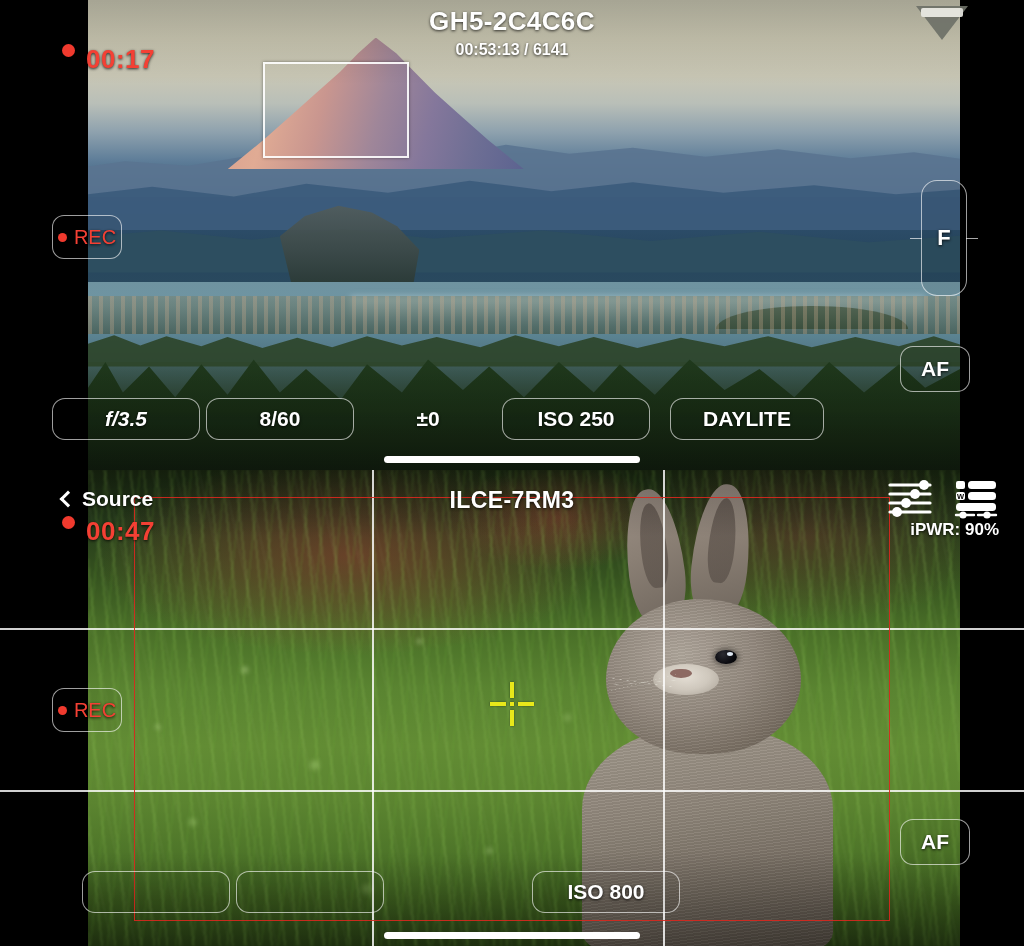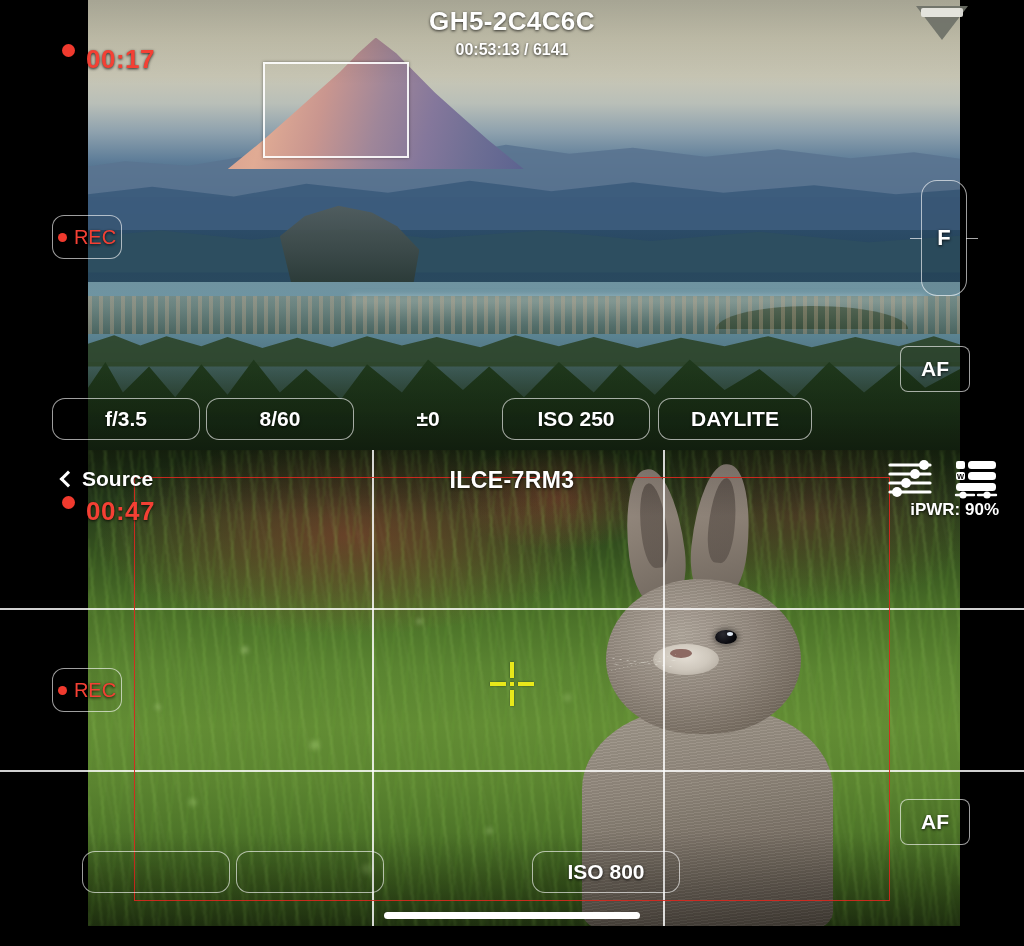--- a/index.html
+++ b/index.html
@@ -23,21 +23,21 @@
 
   
   .panel {
     position: absolute;
     left: 0;
     width: 1024px;
     overflow: hidden;
     background: #000;
   }
   #panel-top    { top: 0;   height: 470px; }
-  #panel-bottom { top: 450px; height: 476px; }
+  #panel-bottom { top: 470px; height: 476px; }
 
   
   .viewport {
     position: absolute;
     top: 0;
     left: 88px;
     width: 872px;
     height: 100%;
     overflow: hidden;
   }
@@ -339,21 +339,21 @@
     color: #f44034;
     font-size: 20px;
     font-weight: normal;
     text-shadow: 0 1px 3px rgba(0,0,0,.85);
   }
 
   .f-btn  { width: 46px; height: 116px; border-radius: 16px; font-size: 22px; }
   .f-tick { position: absolute; top: 50%; width: 12px; height: 1.4px; background: rgba(255,255,255,.66); }
   .f-tick.l { left: -12px; }
   .f-tick.r { right: -12px; }
-  .af-btn { width: 70px; height: 46px; border-radius: 8px; font-size: 21px; }
+  .af-btn { width: 70px; height: 46px; border-radius: 13px; font-size: 21px; }
 
   .ctl-bar { display: flex; align-items: center; }
   .ctl-btn {
     height: 42px;
     border-radius: 13px;
     padding: 0 16px;
     font-size: 21px;
   }
   .ctl-plain {
     border-color: transparent;
@@ -461,33 +461,33 @@
       <i class="f-tick l"></i>
       <i class="f-tick r"></i>
       <span>F</span>
     </div>
 
     <div class="ov btn af-btn" style="left:900px; top:346px;">
       <span>AF</span>
     </div>
 
     <div class="ov ctl-bar" style="left:52px; top:398px;">
-      <div class="btn ctl-btn" style="width:148px;">
+      <div class="btn ctl-btn" style="width:148px;font-style:italic;">
         <span>f/3.5</span>
       </div>
       <div class="btn ctl-btn" style="width:148px; margin-left:6px;">
         <span>8/60</span>
       </div>
       <div class="btn ctl-btn ctl-plain" style="width:148px;">
         <span>±0</span>
       </div>
       <div class="btn ctl-btn" style="width:148px;">
         <span>ISO 250</span>
       </div>
-      <div class="btn ctl-btn" style="width:154px; margin-left:8px;">
+      <div class="btn ctl-btn" style="width:154px; margin-left:20px;">
         <span>DAYLITE</span>
       </div>
     </div>
 
     <div class="ov home-bar" style="top:456px;"></div>
   </div>
 
   <div class="panel" id="panel-bottom">
 
     <div class="viewport">

